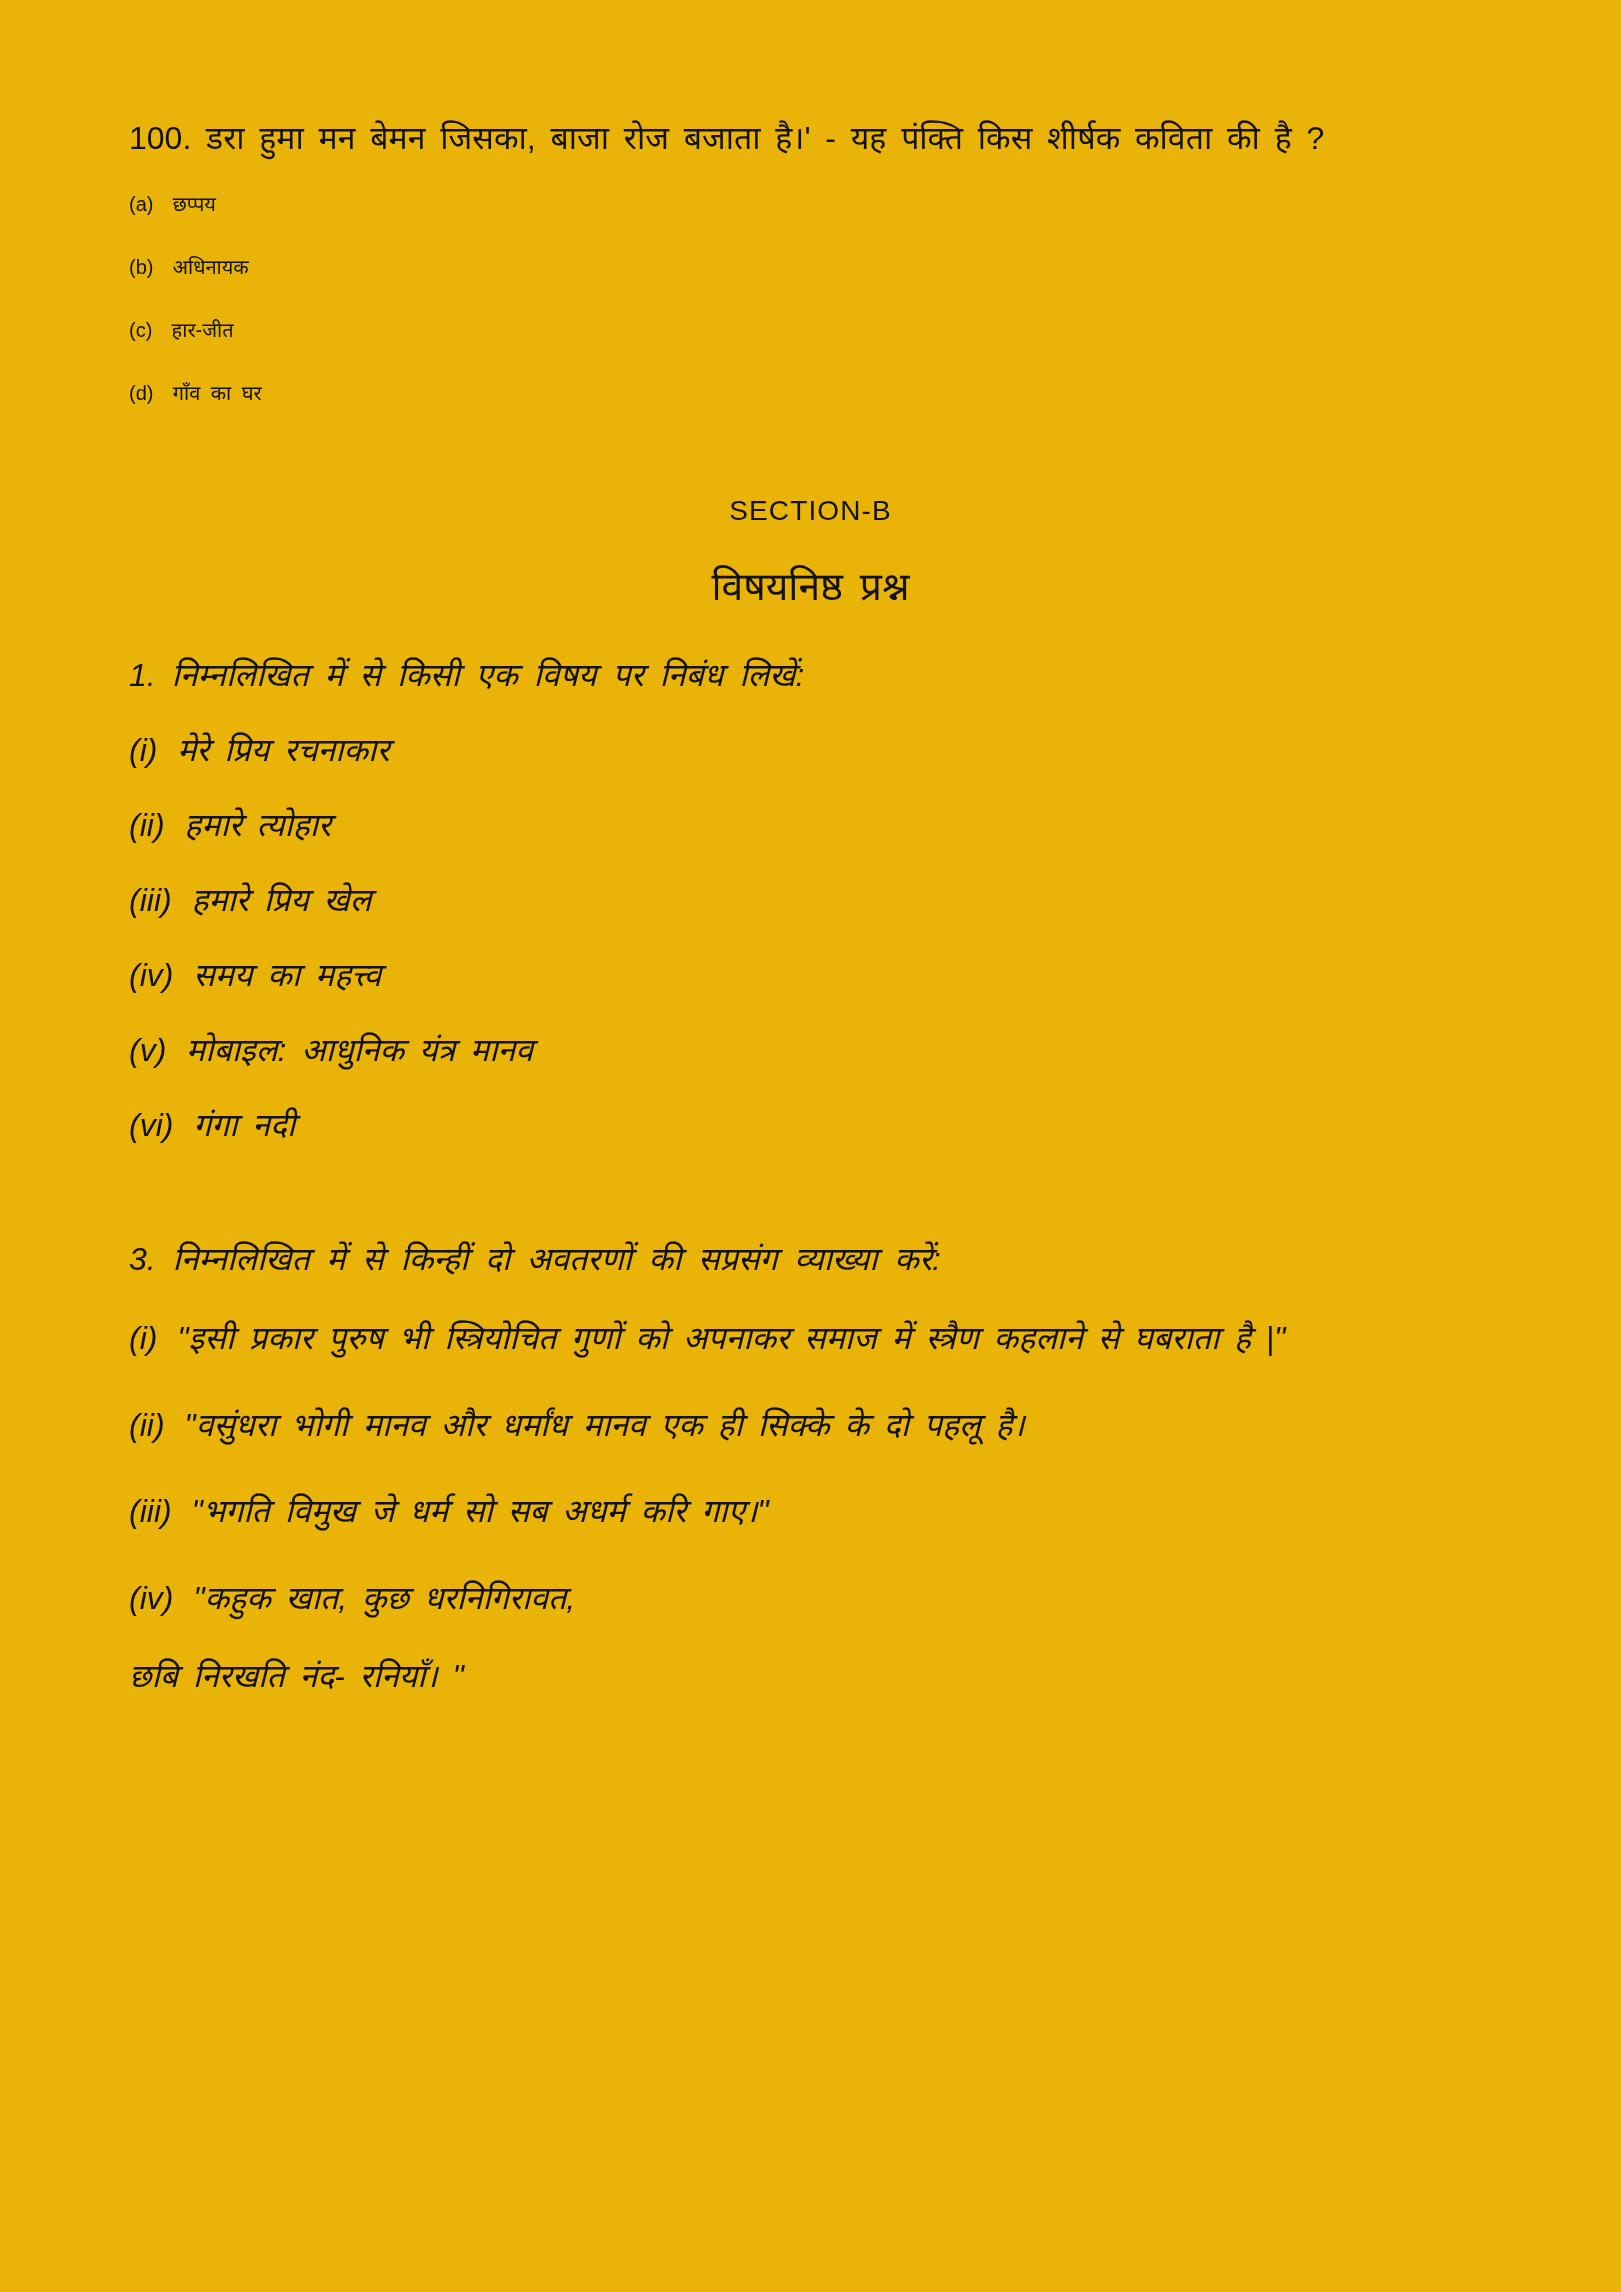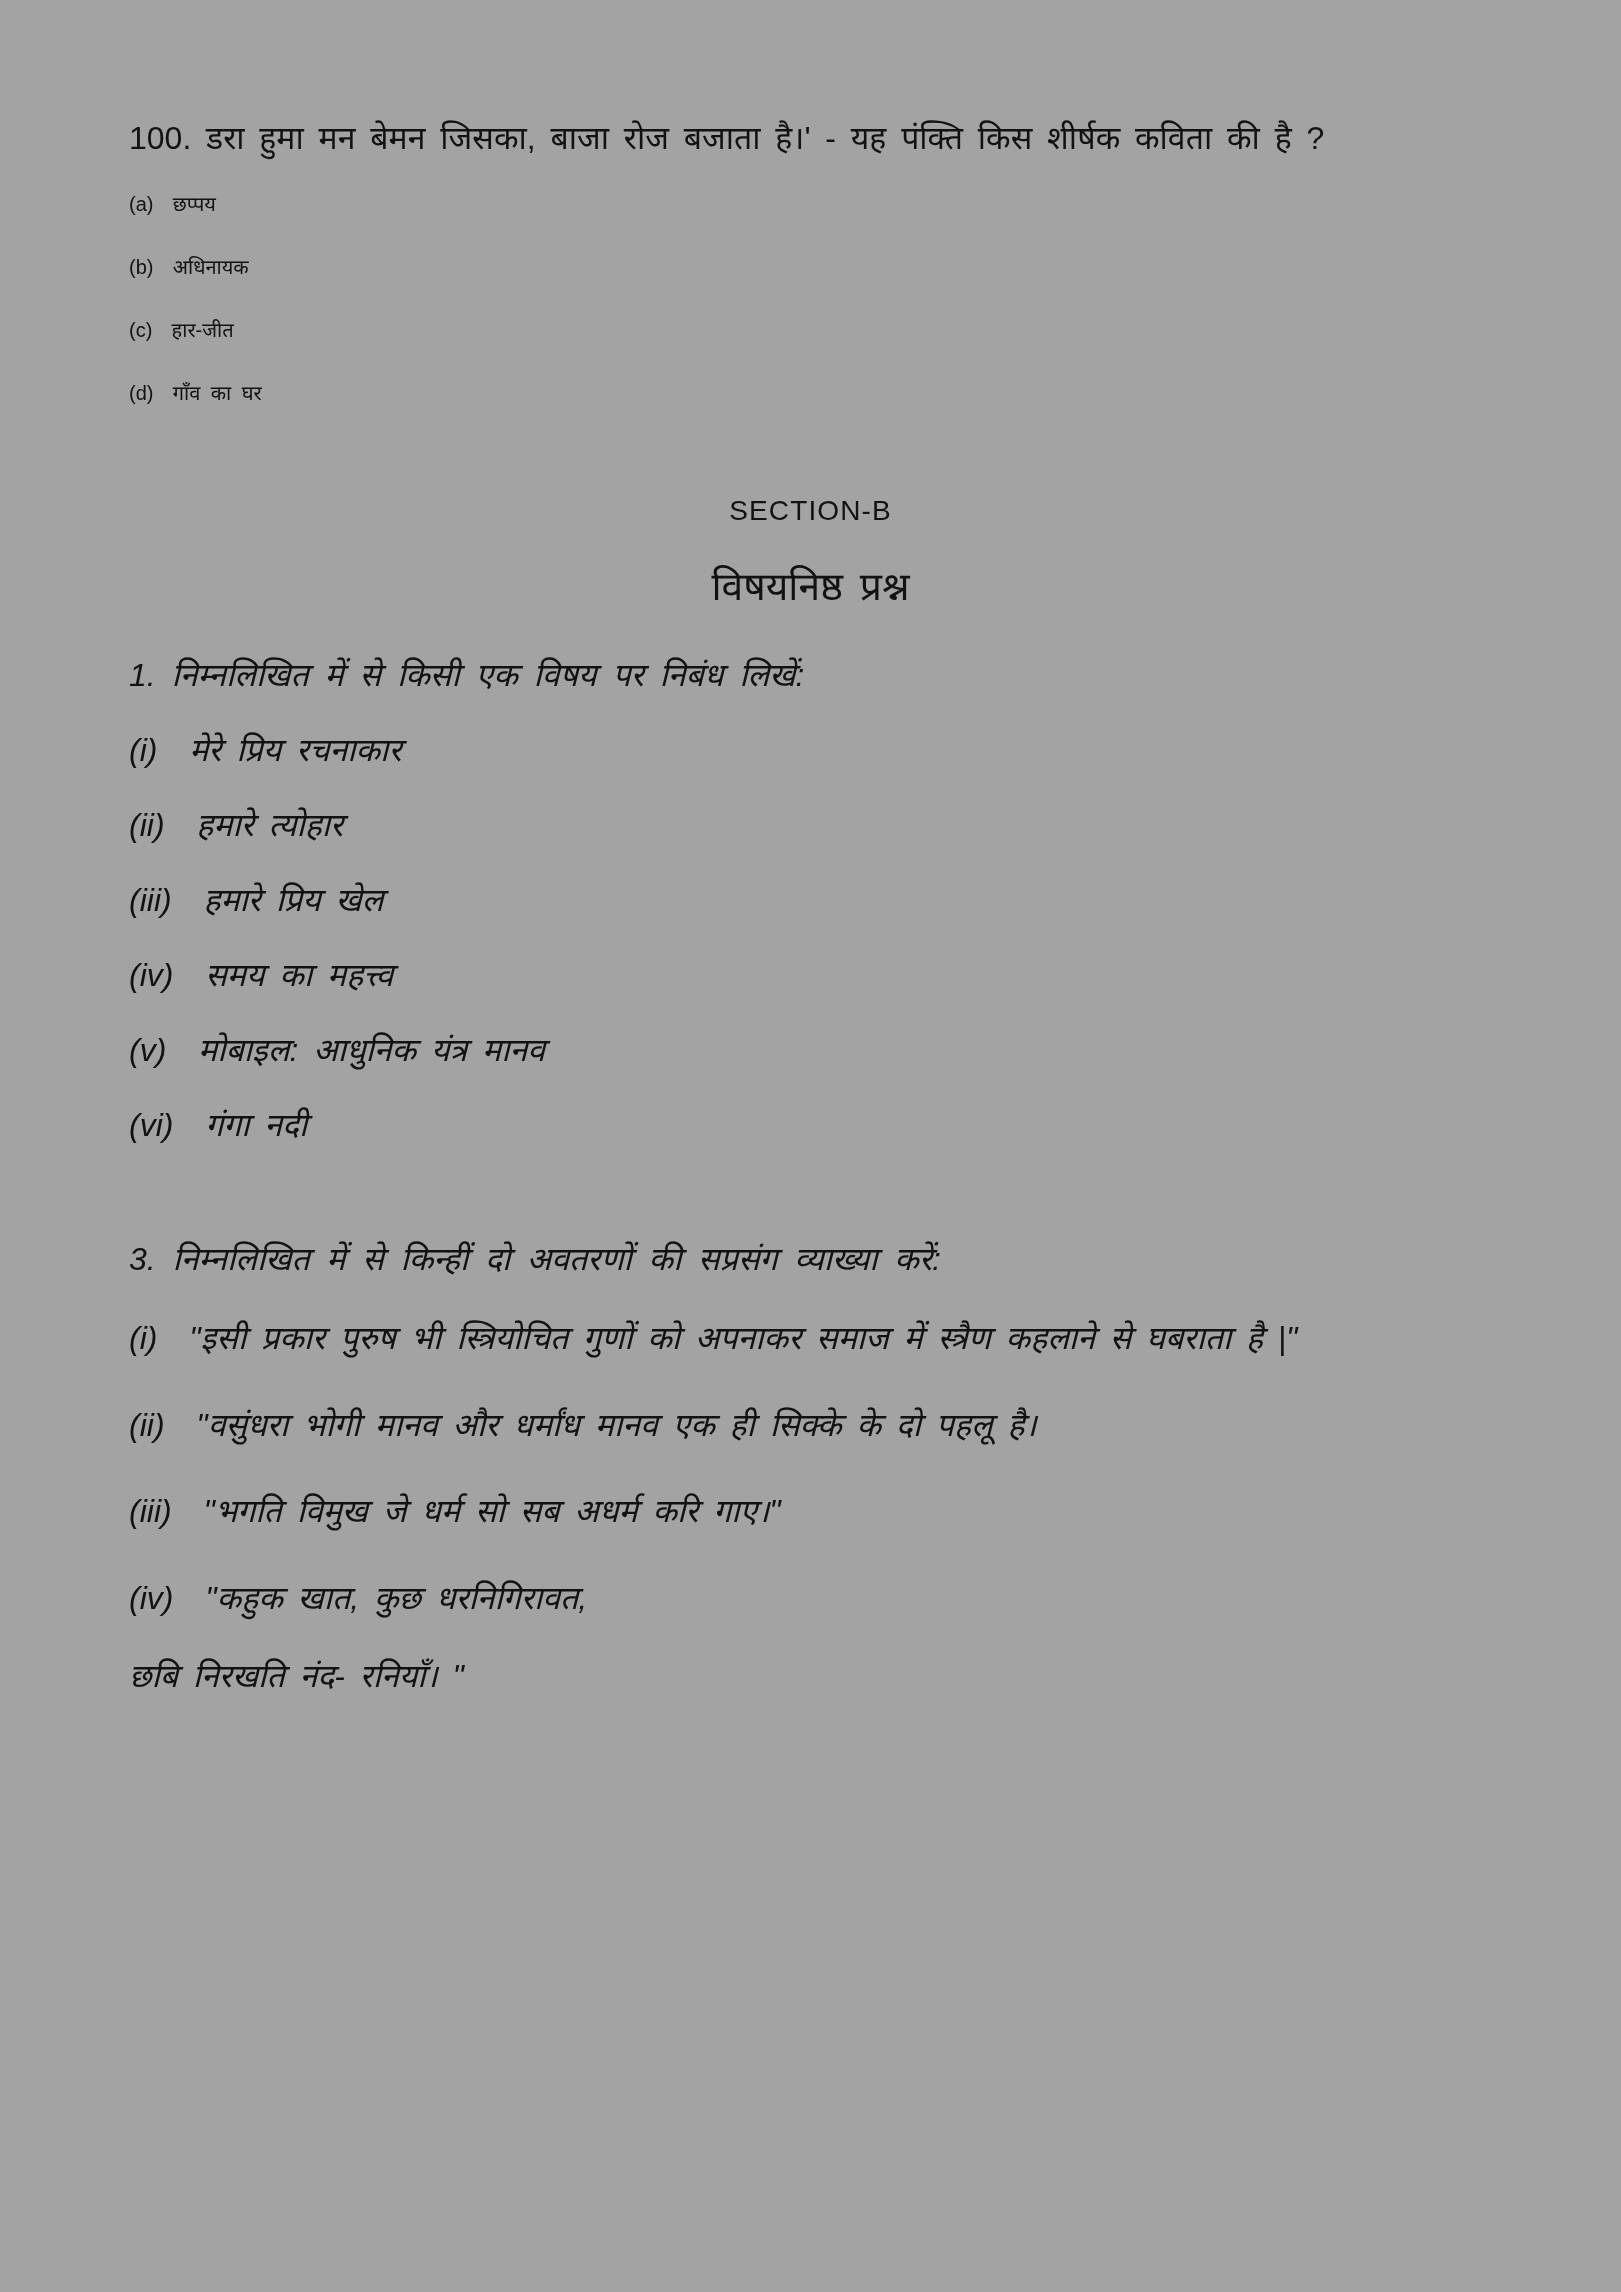--- a/index.html
+++ b/index.html
@@ -8,21 +8,21 @@
     background: #ffffff;
   }
   body {
     font-family: "Liberation Sans", "DejaVu Sans", sans-serif;
     color: #121212;
   }
   .page {
     position: relative;
     width: 1621px;
     height: 2293px;
-    background: #a3a3a3;
+    background: #eab308;
     box-sizing: border-box;
     padding: 116px 129px 59px 129px;
     overflow: hidden;
   }
   .doc {
     width: 100%;
   }
   
   .q-block {
     margin: 0 0 5.9px 0;
@@ -90,21 +90,21 @@
     padding: 0;
     list-style: none;
   }
   .lq-item {
     font-size: 32px;
     line-height: 1.0;
     margin-top: 43px;
     word-spacing: 5.9px;
   }
   .lq-item .it-marker { display: inline; }
-  .lq-item .it-text { display: inline; margin-left: 17px; }
+  .lq-item .it-text { display: inline; margin-left: 5px; }
   
   .lq.q2 { margin-top: 102px; }
   .lq.q2 .lq-prompt { word-spacing: 7.8px; }
   .lq.q2 .lq-item {
     margin-top: 41px;
     line-height: 1.42;
     text-align: justify;
     text-justify: inter-word;
   }
   .lq.q2 .lq-item.no-justify { text-align: left; }

